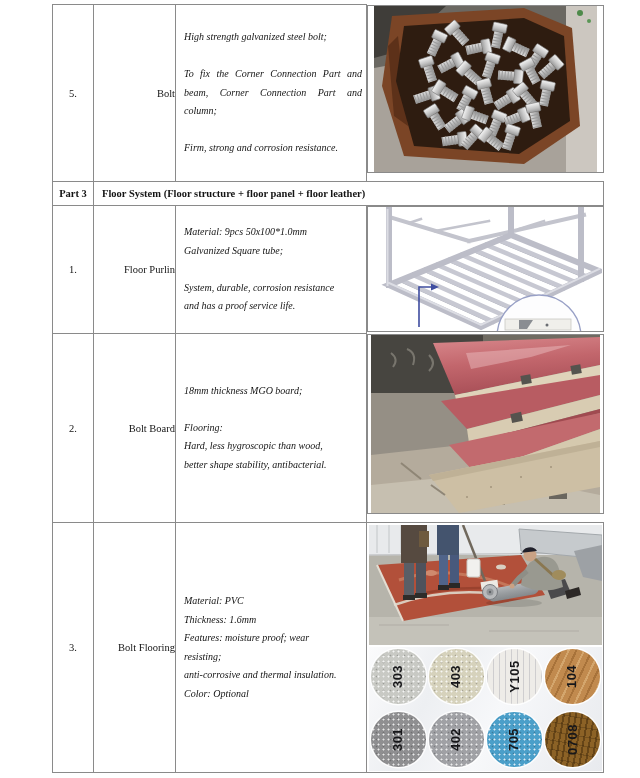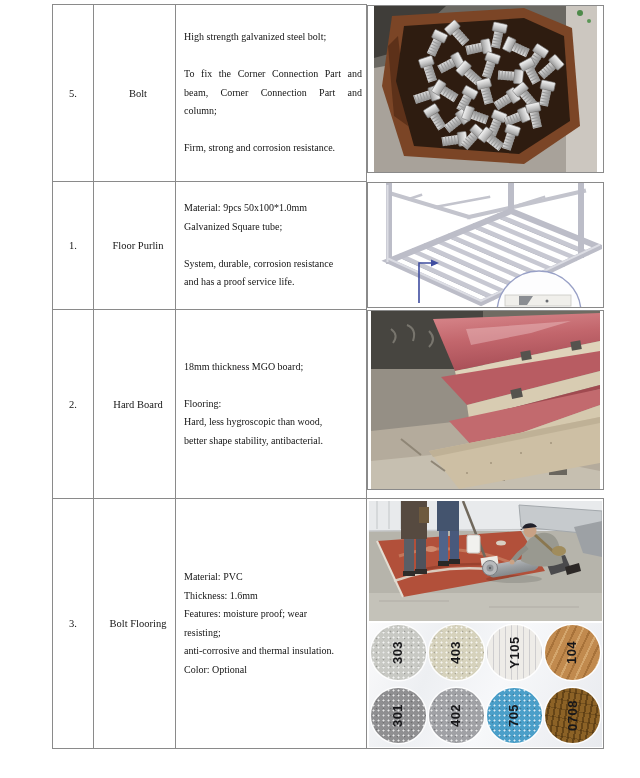--- a/index.html
+++ b/index.html
@@ -1,22 +1,22 @@
 <!DOCTYPE html>
 <html><head>
 <meta charset="utf-8">
 <style>
   html,body{margin:0;padding:0;background:#ffffff;}
   .page{position:relative;width:640px;height:778px;background:#ffffff;overflow:hidden;
         font-family:"Liberation Serif", serif;color:#141414;}
   table.spec{position:absolute;left:52px;top:4px;border-collapse:collapse;table-layout:fixed;width:551px;}
   td{border:1px solid #8a8a8a;vertical-align:middle;padding:0;overflow:hidden;background:#ffffff;}
   .c-num{text-align:center;font-size:10.5px;}
-  .c-name{text-align:center;padding-left:7px;font-size:10.5px;}
-  .c-desc{padding-left:8px;padding-right:4px;font-size:10px;}
+  .c-name{text-align:right;padding-left:7px;font-size:10.5px;}
+  .c-desc{padding-left:8px;padding-right:4px;font-size:10px;font-style:italic;}
   .c-img{text-align:center;padding:0;}
   .bold{font-weight:bold;}
   .c-title{padding-left:8px;font-size:10.5px;font-weight:bold;}
   .line{height:18.5px;line-height:18.5px;white-space:nowrap;}
   .jl{text-align:justify;text-align-last:justify;white-space:normal;overflow:hidden;}
   .imgwrap{display:flex;align-items:center;justify-content:center;}
   .vinyl-stack{display:flex;flex-direction:column;gap:2px;padding:1px;}
   .swatch-panel{width:233px;height:124px;margin:0 auto;
      background:linear-gradient(115deg,#fbfbfc 0%,#edeff2 28%,#f7f8fa 55%,#e8eaee 100%);
      display:flex;flex-direction:column;justify-content:flex-start;padding-top:2px;box-sizing:border-box;}
@@ -118,20 +118,24 @@
           <use href="#bolt" transform="translate(142,112) rotate(68)"></use>
               <use href="#bolt" transform="translate(161,110) rotate(-12)"></use>
           <use href="#bolt" transform="translate(80,134) rotate(82)"></use>
               <use href="#bolt" transform="translate(98,132) rotate(42)"></use>
           <use href="#bolt" transform="translate(118,134) rotate(-52)"></use>
               <use href="#bolt" transform="translate(136,132) rotate(18)"></use>
         </svg>
       </td>
     </tr>
 
+    <tr style="height:24px;">
+      <td class="c-num bold"><span>Part 3</span></td>
+      <td class="c-title" colspan="3"><span>Floor System (Floor structure + floor panel + floor leather)</span></td>
+    </tr>
 
     <tr style="height:128px;">
       <td class="c-num"><span>1.</span></td>
       <td class="c-name"><span>Floor Purlin</span></td>
       <td class="c-desc">
         <div class="line">Material: 9pcs 50x100*1.0mm</div>
         <div class="line">Galvanized Square tube;</div>
         <div class="line"></div>
         <div class="line">System, durable, corrosion resistance</div>
         <div class="line">and has a proof service life.</div>
@@ -180,21 +184,21 @@
             <rect x="136" y="112" width="66" height="11" fill="#f0efeb" stroke="#c9c9c4" stroke-width="0.8"></rect>
             <polygon points="150,113 164,113 158,122 150,122" fill="#8a8d92"></polygon>
             <circle cx="178" cy="118" r="1.5" fill="#6a6d72"></circle>
           </g>
         </svg>
       </td>
     </tr>
 
     <tr style="height:189px;">
       <td class="c-num"><span>2.</span></td>
-      <td class="c-name"><span>Hard Board</span></td>
+      <td class="c-name"><span>Bolt Board</span></td>
       <td class="c-desc">
         <div class="line">18mm thickness MGO board;</div>
         <div class="line"></div>
         <div class="line">Flooring:</div>
         <div class="line">Hard, less hygroscopic than wood,</div>
         <div class="line">better shape stability, antibacterial.</div>
       </td>
       <td class="c-img imgwrap">
         <svg width="229" height="178" viewBox="0 0 229 178">
           <defs>

